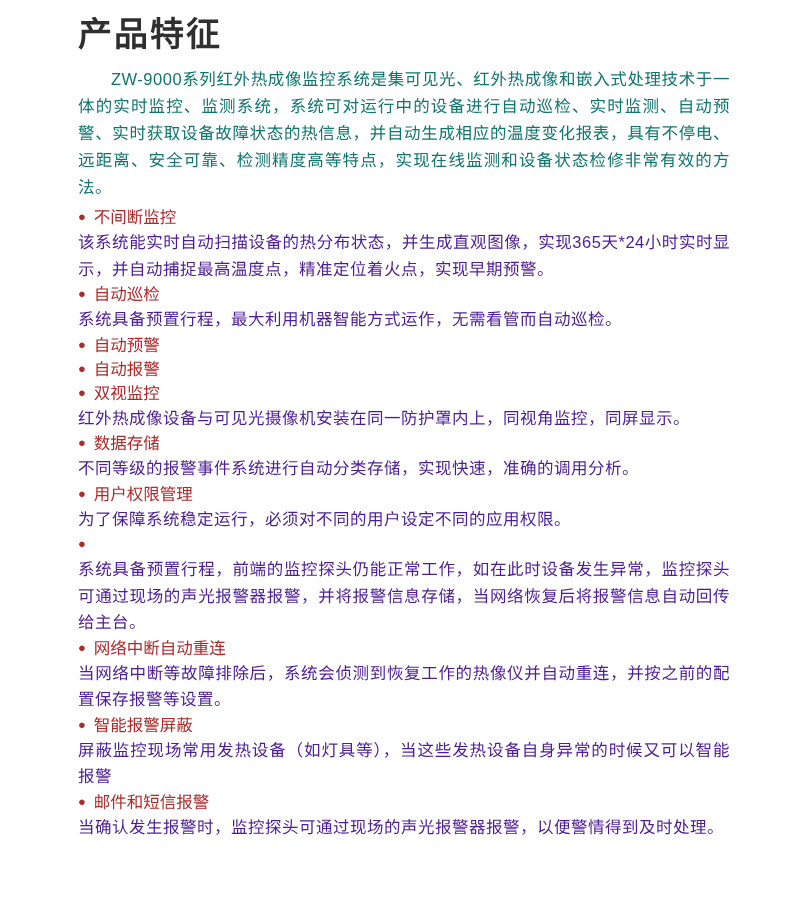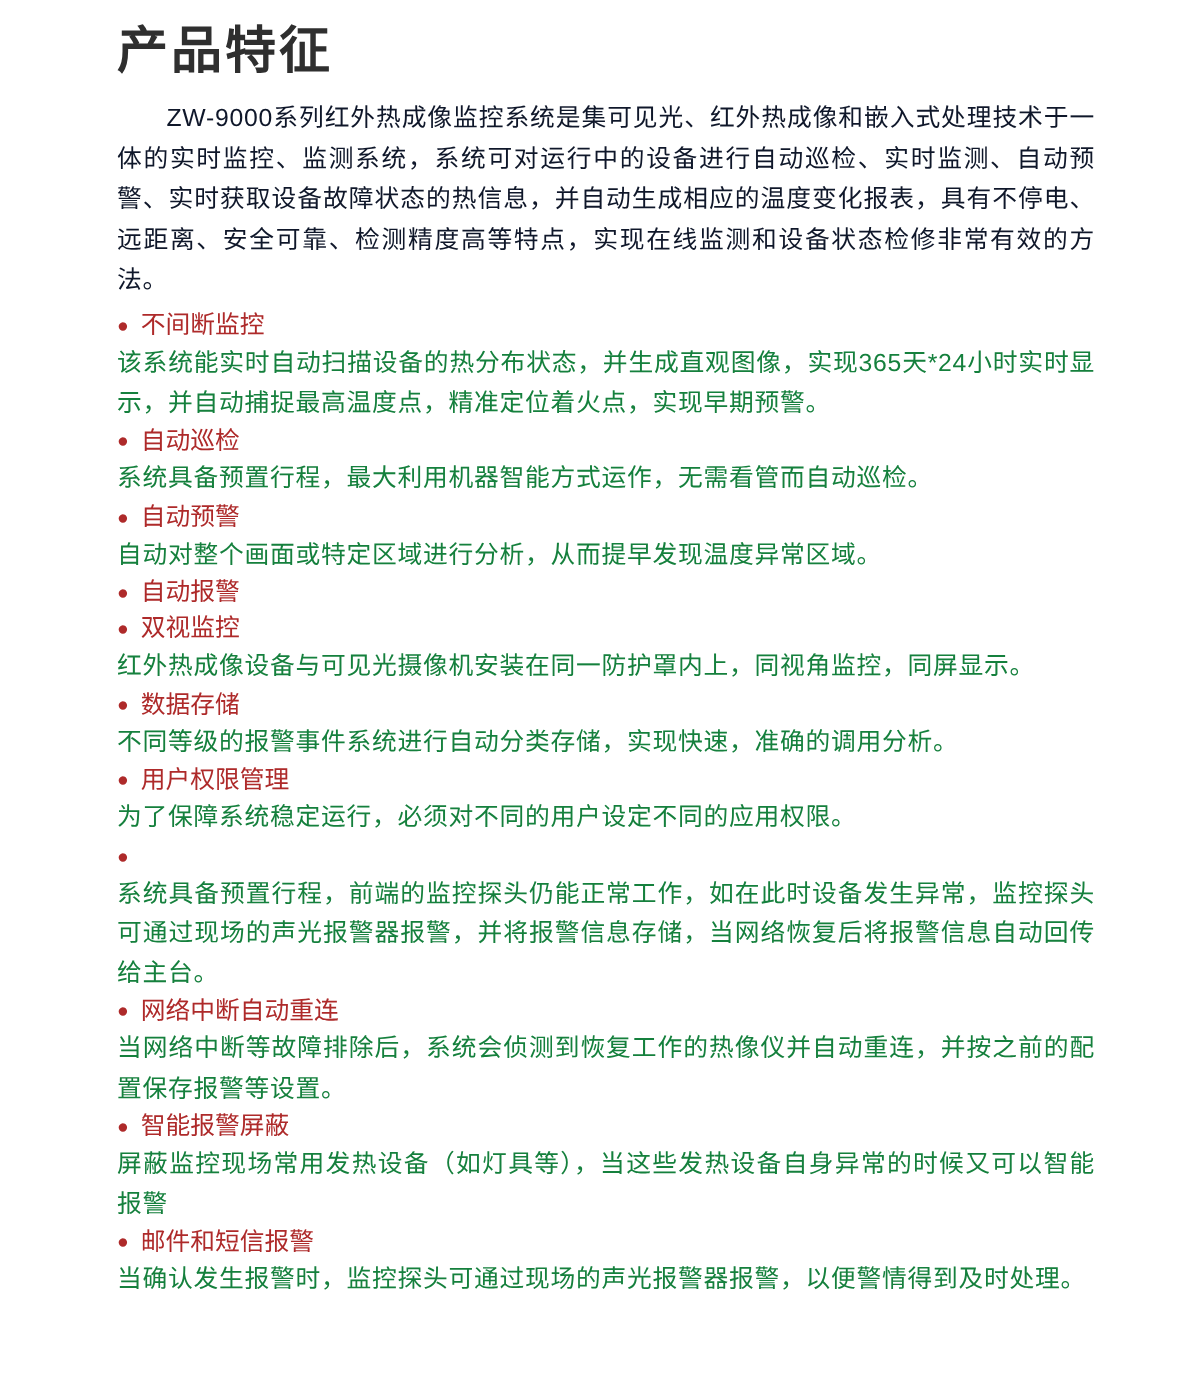--- a/index.html
+++ b/index.html
@@ -26,21 +26,21 @@
     font-size: 34px;
     font-weight: 700;
     letter-spacing: 2px;
     color: #2f2f2f;
     line-height: 44px;
   }
   .intro {
     margin: 0 0 4px 0;
     font-size: 16.5px;
     line-height: 27px;
-    color: #0f172a;
+    color: #0f766e;
     text-align: justify;
     text-indent: 2em;
     letter-spacing: 0.5px;
   }
   .feature {
     margin: 0;
   }
   .feature-heading {
     margin: 0;
     padding: 0;
@@ -54,21 +54,21 @@
   .bullet {
     font-size: 13px;
     margin-right: 8px;
     line-height: 24px;
     color: #ae2a2a;
   }
   .feature-body {
     margin: 0;
     font-size: 16.5px;
     line-height: 26.5px;
-    color: #15803d;
+    color: #4c1d95;
     text-align: justify;
     letter-spacing: 0.5px;
   }
 </style>
 </head>
 <body>
 
 <div class="page">
   <h1 class="page-title">产品特征</h1>
 
@@ -89,21 +89,20 @@
       <span class="heading-text">自动巡检</span>
     </h2>
     <p class="feature-body">系统具备预置行程，最大利用机器智能方式运作，无需看管而自动巡检。</p>
   </section>
 
   <section class="feature">
     <h2 class="feature-heading">
       <span class="bullet">●</span>
       <span class="heading-text">自动预警</span>
     </h2>
-    <p class="feature-body">自动对整个画面或特定区域进行分析，从而提早发现温度异常区域。</p>
   </section>
 
   <section class="feature">
     <h2 class="feature-heading">
       <span class="bullet">●</span>
       <span class="heading-text">自动报警</span>
     </h2>
   </section>
 
   <section class="feature">

